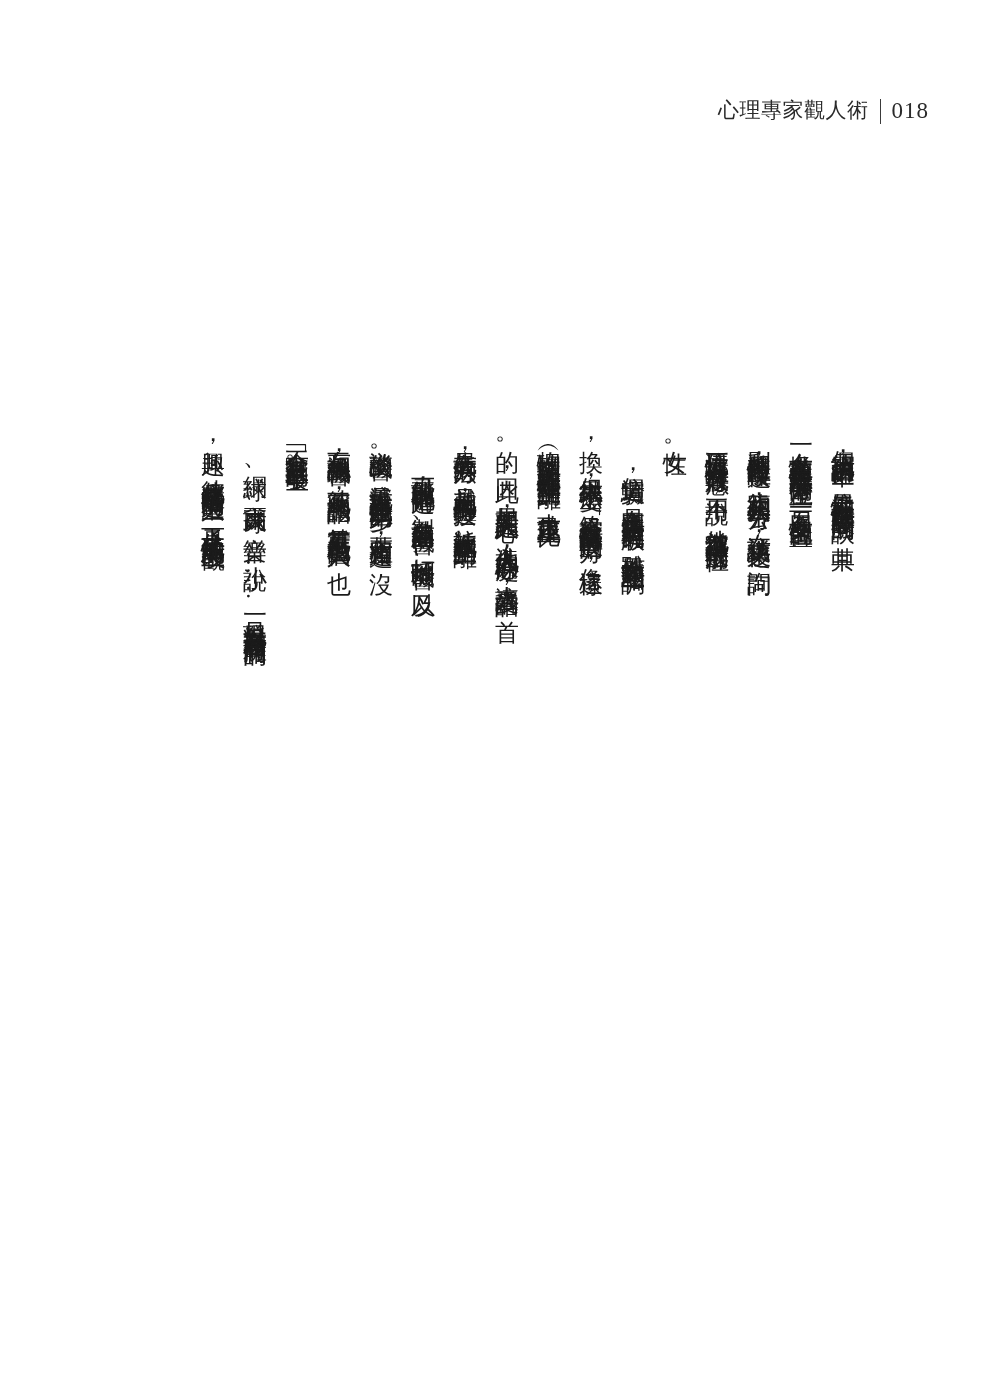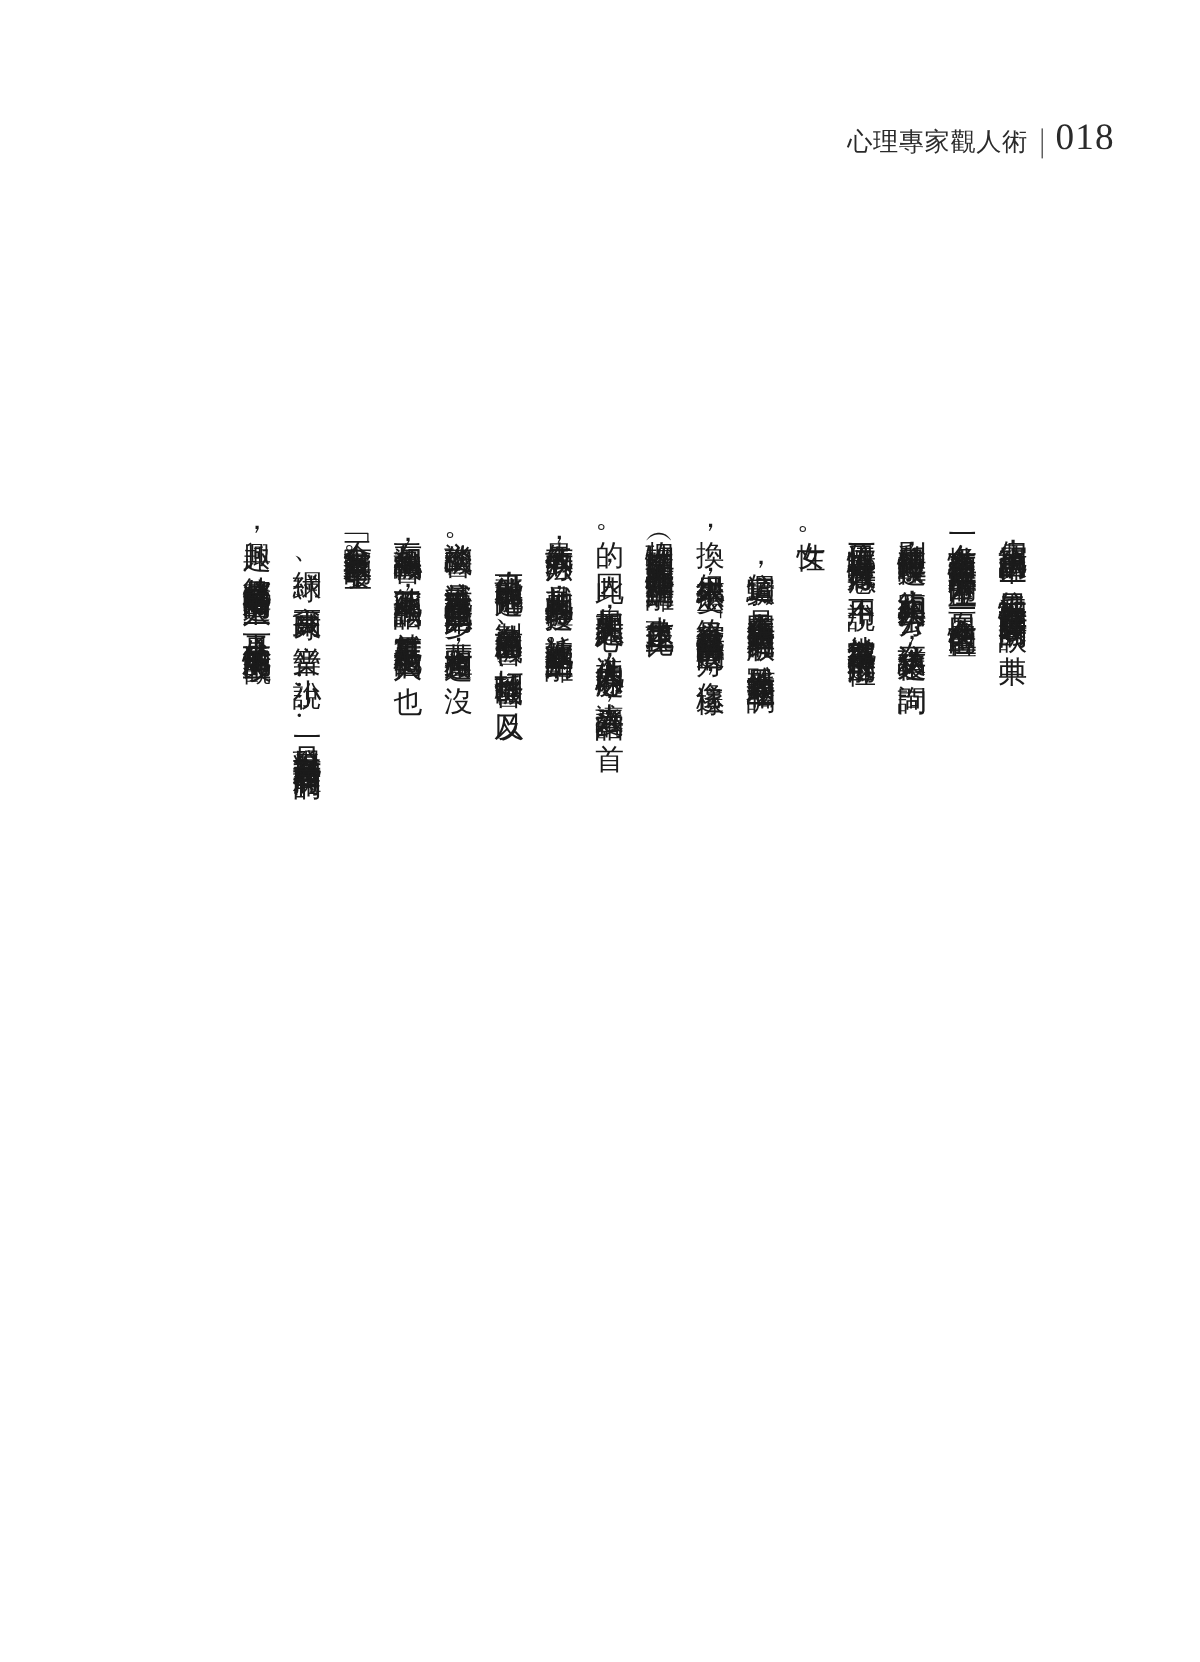--- a/index.html
+++ b/index.html
@@ -29,21 +29,21 @@
     white-space: nowrap;
     margin-top: 16px;
   }
   .header-divider {
     width: 1px;
     height: 25px;
     background: #3a3a3a;
     margin: 0 11px;
   }
   .page-number {
-    font-size: 31px;
+    font-size: 23px;
     letter-spacing: 1px;
   }
 
   
   .text-body {
     position: absolute;
     top: 432px;
     right: 136px;
     height: 822px;
     writing-mode: vertical-rl;

